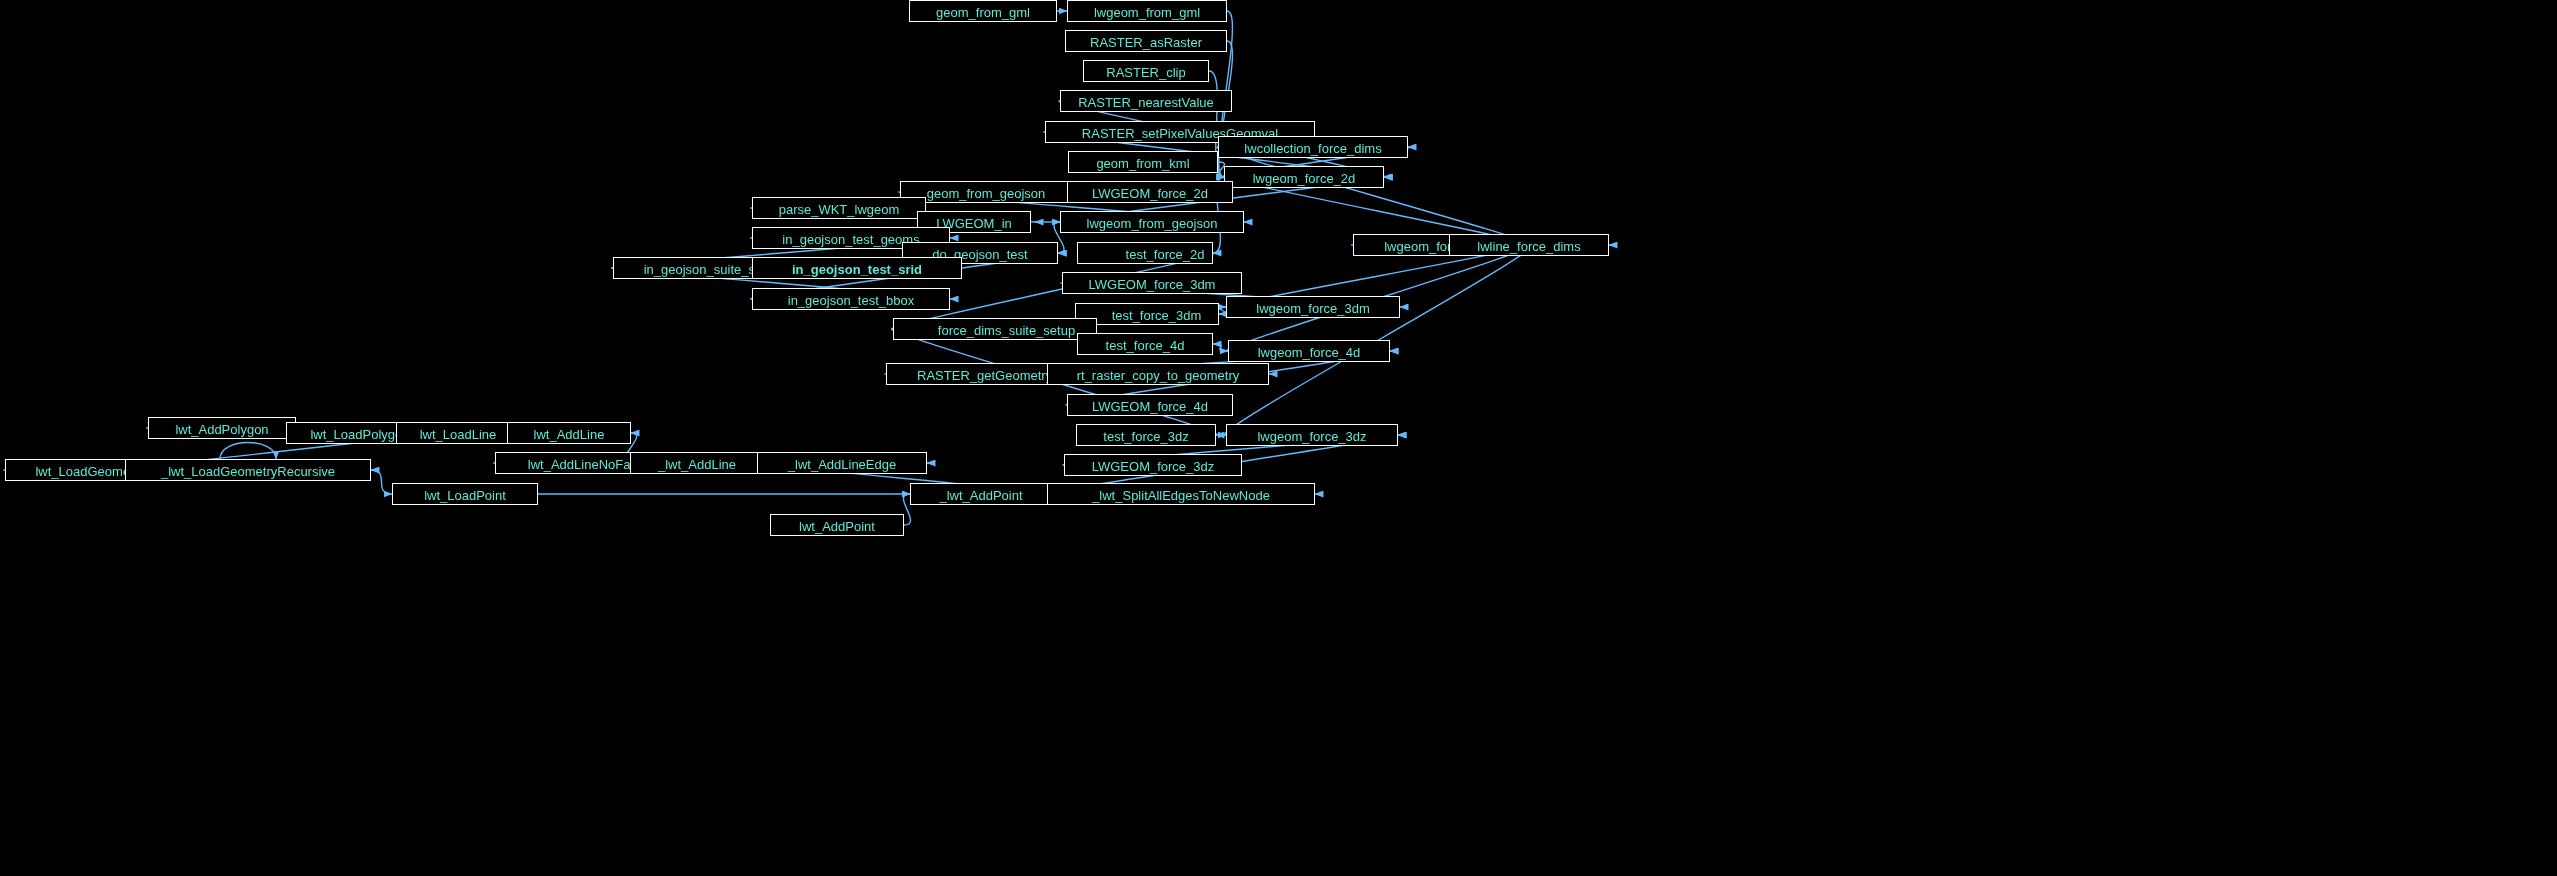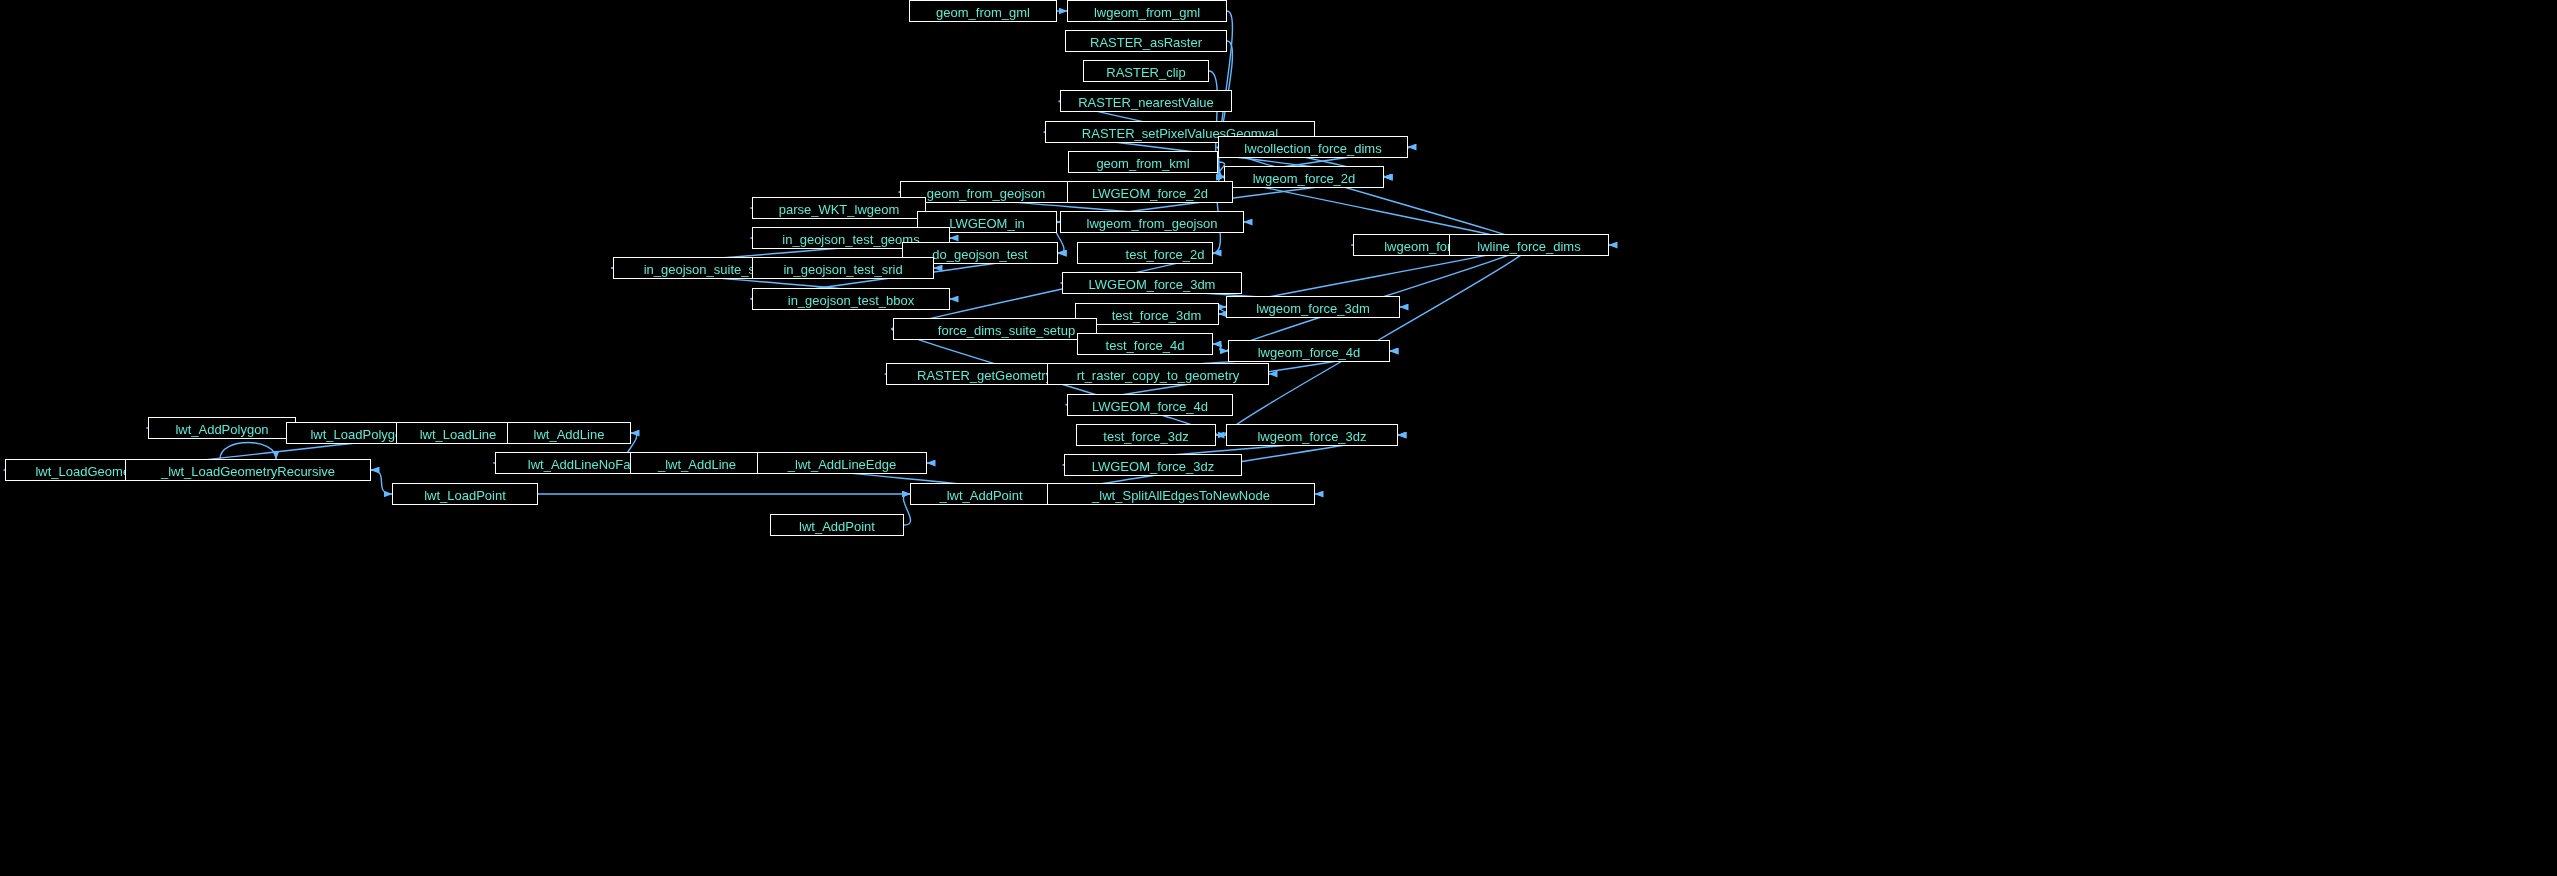--- a/index.html
+++ b/index.html
@@ -141,42 +141,42 @@
       </div>
       <div class="node" style="left: 900px; top: 181px; width: 172px; height: 22px;">
         <span>geom_from_geojson</span>
       </div>
       <div class="node" style="left: 1067px; top: 181px; width: 166px; height: 22px;">
         <span>LWGEOM_force_2d</span>
       </div>
       <div class="node" style="left: 752px; top: 197px; width: 174px; height: 22px;">
         <span>parse_WKT_lwgeom</span>
       </div>
-      <div class="node" style="left: 917px; top: 211px; width: 140px; height: 22px;">
+      <div class="node" style="left: 917px; top: 211px; width: 114px; height: 22px;">
         <span>LWGEOM_in</span>
       </div>
       <div class="node" style="left: 1060px; top: 211px; width: 184px; height: 22px;">
         <span>lwgeom_from_geojson</span>
       </div>
       <div class="node" style="left: 752px; top: 227px; width: 198px; height: 22px;">
         <span>in_geojson_test_geoms</span>
       </div>
       <div class="node" style="left: 902px; top: 242px; width: 156px; height: 22px;">
         <span>do_geojson_test</span>
       </div>
       <div class="node" style="left: 1353px; top: 234px; width: 178px; height: 22px;">
         <span>lwgeom_force_dims</span>
       </div>
       <div class="node" style="left: 1449px; top: 234px; width: 160px; height: 22px; background: rgb(0, 0, 0); border-color: rgb(255, 255, 255);">
         <span>lwline_force_dims</span>
       </div>
       <div class="node" style="left: 613px; top: 257px; width: 198px; height: 22px;">
         <span>in_geojson_suite_setup</span>
       </div>
-      <div class="node" style="left: 752px; top: 257px; width: 182px; height: 22px;">
+      <div class="node" style="left: 752px; top: 257px; width: 210px; height: 22px; font-weight: bold;">
         <span>in_geojson_test_srid</span>
       </div>
       <div class="node" style="left: 1077px; top: 242px; width: 136px; height: 22px; padding-left: 40px;">
         <span>test_force_2d</span>
       </div>
       <div class="node" style="left: 1062px; top: 272px; width: 180px; height: 22px;">
         <span>LWGEOM_force_3dm</span>
       </div>
       <div class="node" style="left: 752px; top: 288px; width: 198px; height: 22px;">
         <span>in_geojson_test_bbox</span>

